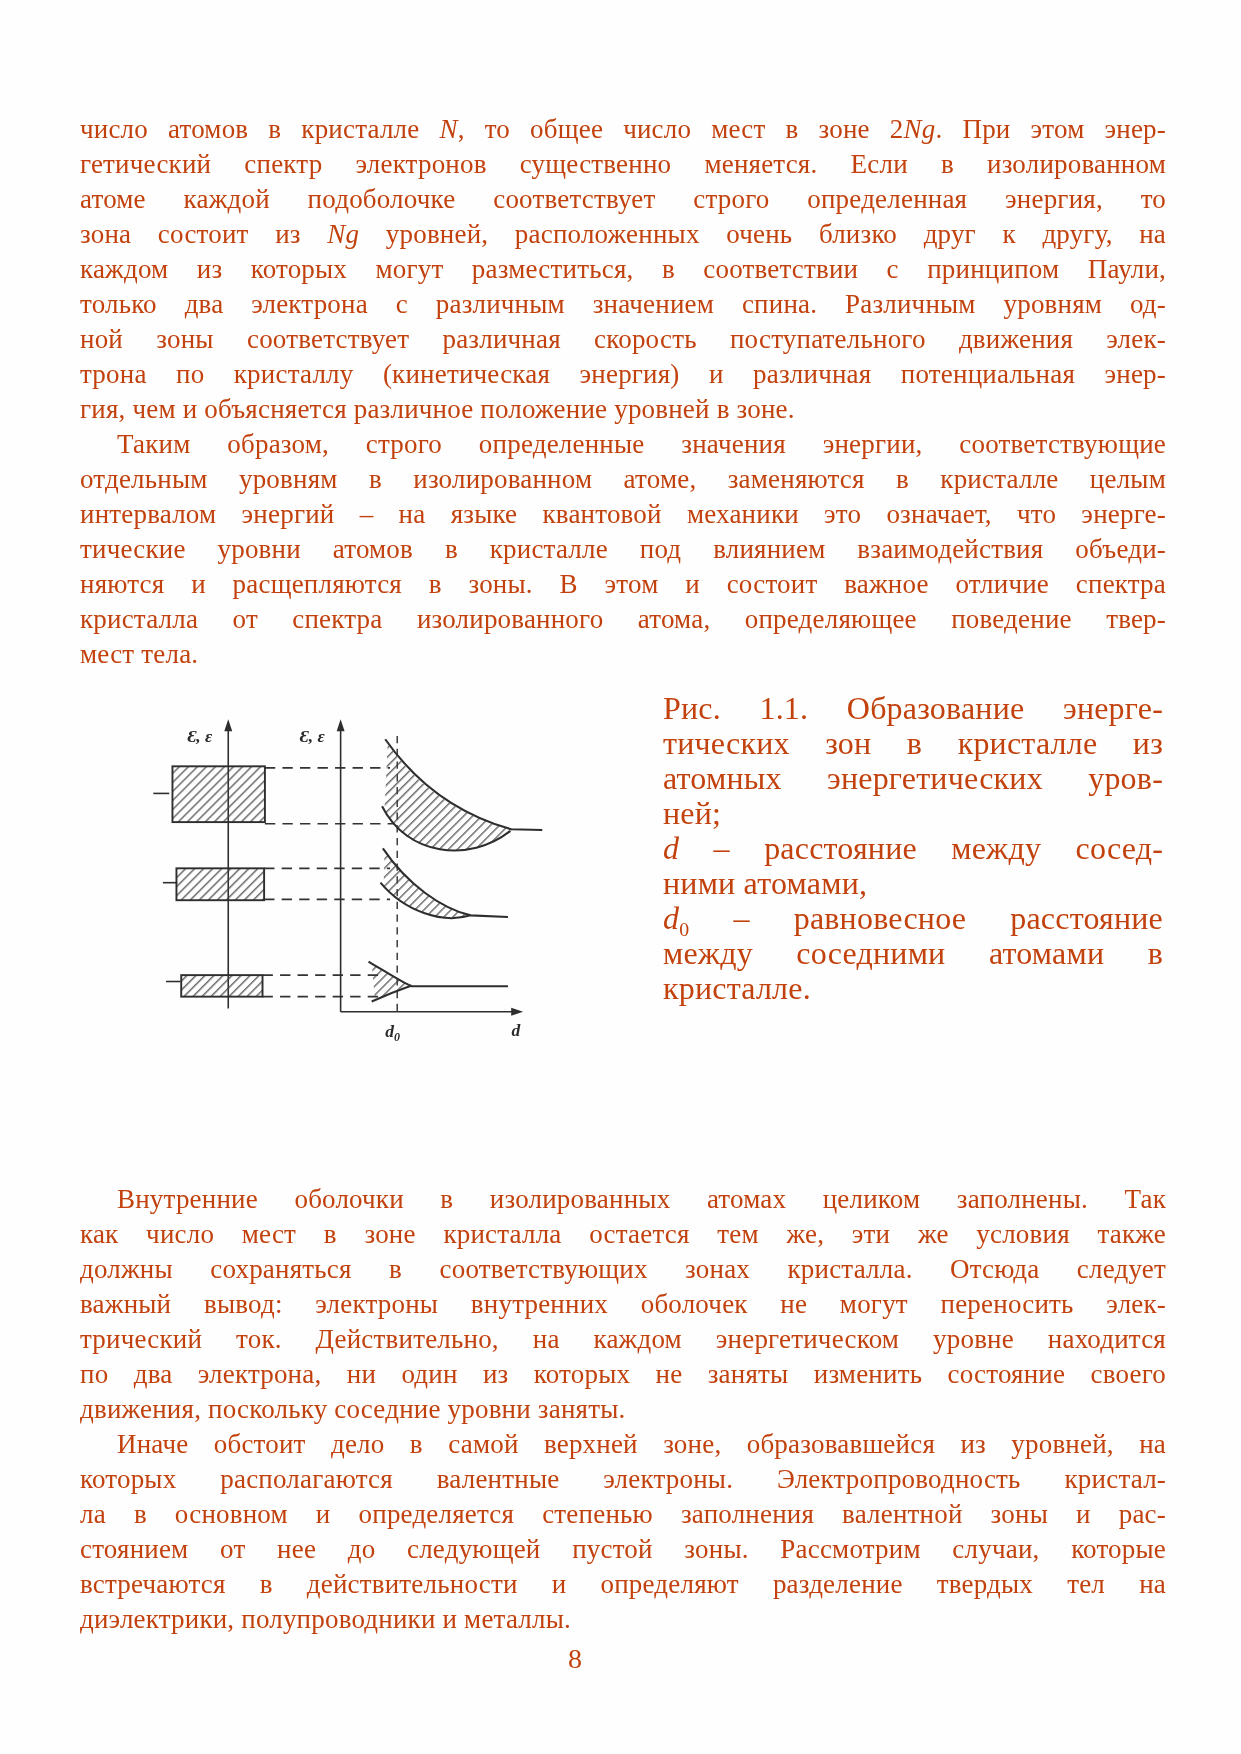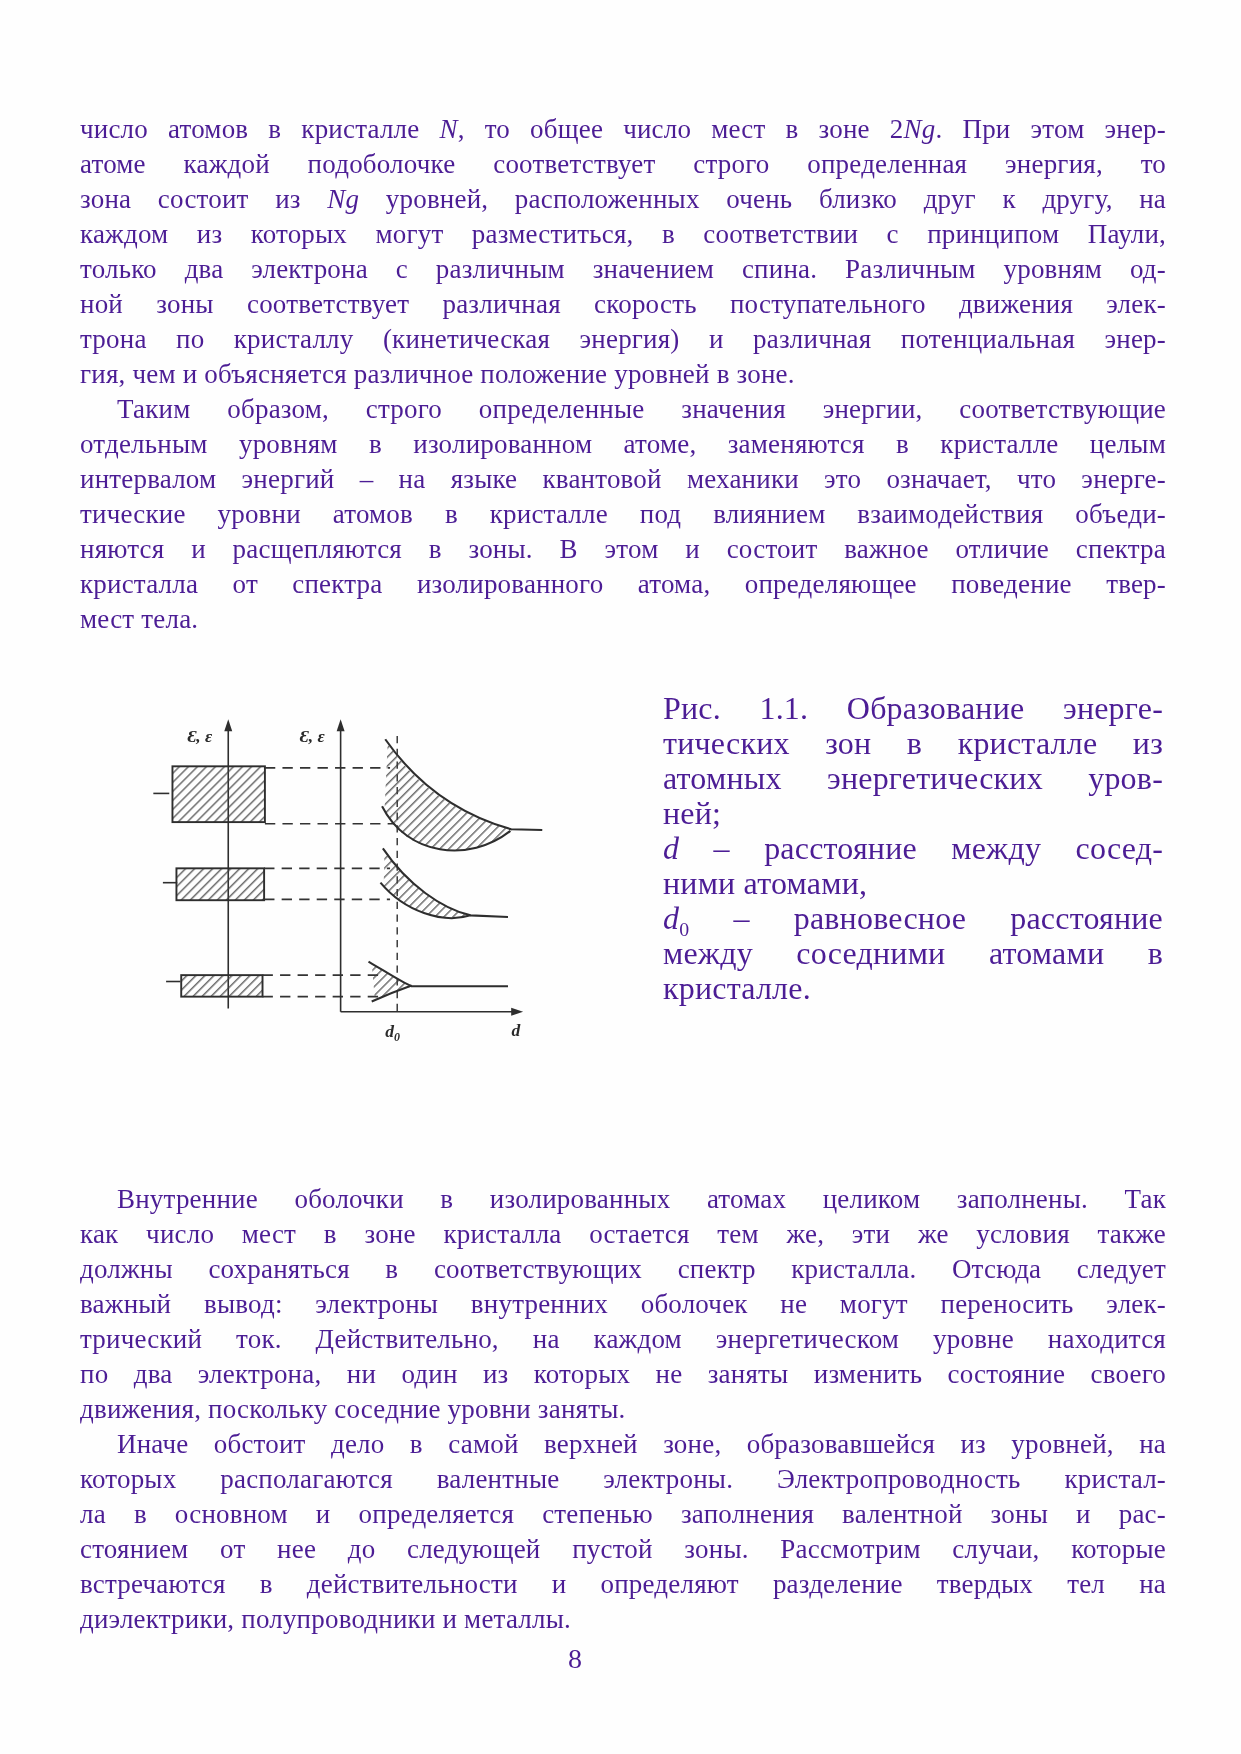--- a/index.html
+++ b/index.html
@@ -3,21 +3,21 @@
 <meta charset="utf-8">
 <title>Page 8</title>
 <style>
   html,body{margin:0;padding:0;background:#e8e8e8;}
   .page{
     position:relative;
     width:1241px;height:1754px;
     margin:0 auto;
     background:#fefefe;
     font-family:"Liberation Serif","DejaVu Serif",serif;
-    color:#4c1d95;
+    color:#c2410c;
     overflow:hidden;
   }
   .textblock{
     position:absolute;
     width:1086px;
     left:80px;
     font-size:27px;
   }
   .line{
     height:35px;
@@ -53,20 +53,21 @@
   }
   svg text{ fill:#2a2a2a; }
 </style>
 </head>
 <body>
 
 <div class="page">
 
   <div class="textblock" style="top:112px;">
       <div class="line j"><span>число атомов в кристалле </span><span class="it">N</span><span>, то общее число мест в зоне 2</span><span class="it">Ng</span><span>. При этом энер-</span></div>
+      <div class="line j"><span>гетический спектр электронов существенно меняется. Если в изолированном</span></div>
       <div class="line j"><span>атоме каждой подоболочке соответствует строго определенная энергия, то</span></div>
       <div class="line j"><span>зона состоит из </span><span class="it">Ng</span><span> уровней, расположенных очень близко друг к другу, на</span></div>
       <div class="line j"><span>каждом из которых могут разместиться, в соответствии с принципом Паули,</span></div>
       <div class="line j"><span>только два электрона с различным значением спина. Различным уровням од-</span></div>
       <div class="line j"><span>ной зоны соответствует различная скорость поступательного движения элек-</span></div>
       <div class="line j"><span>трона по кристаллу (кинетическая энергия) и различная потенциальная энер-</span></div>
       <div class="line"><span>гия, чем и объясняется различное положение уровней в зоне.</span></div>
       <div class="line j ind"><span>Таким образом, строго определенные значения энергии, соответствующие</span></div>
       <div class="line j"><span>отдельным уровням в изолированном атоме, заменяются в кристалле целым</span></div>
       <div class="line j"><span>интервалом энергий – на языке квантовой механики это означает, что энерге-</span></div>
@@ -148,21 +149,21 @@
       <div class="line j"><span class="it">d</span><span> – расстояние между сосед-</span></div>
       <div class="line"><span>ними атомами,</span></div>
       <div class="line j"><span class="it">d</span><sub>0</sub><span> – равновесное расстояние</span></div>
       <div class="line j"><span>между соседними атомами в</span></div>
       <div class="line"><span>кристалле.</span></div>
     </div>
 
   <div class="textblock" style="top:1182px;">
       <div class="line j ind"><span>Внутренние оболочки в изолированных атомах целиком заполнены. Так</span></div>
       <div class="line j"><span>как число мест в зоне кристалла остается тем же, эти же условия также</span></div>
-      <div class="line j"><span>должны сохраняться в соответствующих спектр кристалла. Отсюда следует</span></div>
+      <div class="line j"><span>должны сохраняться в соответствующих зонах кристалла. Отсюда следует</span></div>
       <div class="line j"><span>важный вывод: электроны внутренних оболочек не могут переносить элек-</span></div>
       <div class="line j"><span>трический ток. Действительно, на каждом энергетическом уровне находится</span></div>
       <div class="line j"><span>по два электрона, ни один из которых не заняты изменить состояние своего</span></div>
       <div class="line"><span>движения, поскольку соседние уровни заняты.</span></div>
       <div class="line j ind"><span>Иначе обстоит дело в самой верхней зоне, образовавшейся из уровней, на</span></div>
       <div class="line j"><span>которых располагаются валентные электроны. Электропроводность кристал-</span></div>
       <div class="line j"><span>ла в основном и определяется степенью заполнения валентной зоны и рас-</span></div>
       <div class="line j"><span>стоянием от нее до следующей пустой зоны. Рассмотрим случаи, которые</span></div>
       <div class="line j"><span>встречаются в действительности и определяют разделение твердых тел на</span></div>
       <div class="line"><span>диэлектрики, полупроводники и металлы.</span></div>

